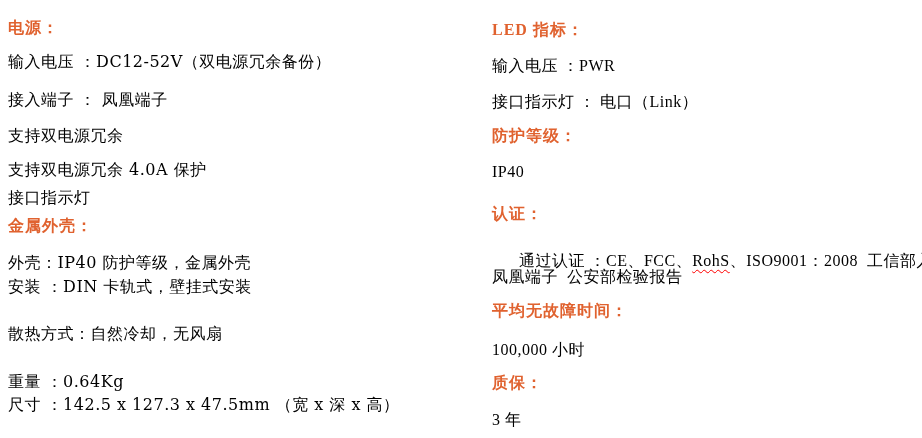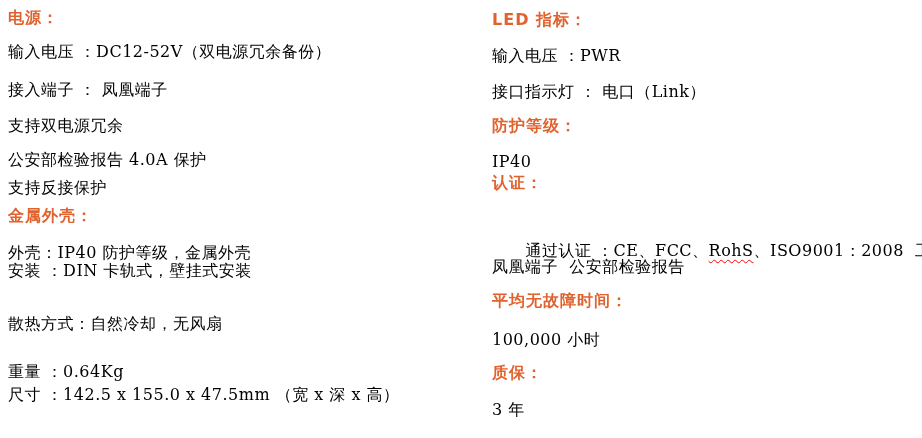--- a/index.html
+++ b/index.html
@@ -11,23 +11,24 @@
     overflow:hidden;
     font-family:"DejaVu Serif","Liberation Serif",serif;
   }
   .line {
     position:absolute;
     white-space:pre;
     color:#000000;
     font-size:16px;
     line-height:20px;
     letter-spacing:0.5px;
+    margin-top:10px;
   }
   .col-left  .line { left:8px; }
-  .col-right .line { left:492px; }
+  .col-right .line { left:492px;font-family:Liberation Serif, serif; }
   .heading {
     color:var(--accent);
     font-family:"DejaVu Sans","Liberation Sans",sans-serif;
     font-weight:700;
     letter-spacing:1px;
   }
   .squiggle {
     text-decoration-line:underline;
     text-decoration-style:wavy;
     text-decoration-color:var(--squiggle);
@@ -38,37 +39,37 @@
 </head>
 <body>
 
 <div class="page">
 
   <div class="col-left">
     <div class="line heading" style="top:8px">电源：</div>
     <div class="line" style="top:42px">输入电压 ：DC12-52V（双电源冗余备份）</div>
     <div class="line" style="top:80px">接入端子 ： 凤凰端子</div>
     <div class="line" style="top:116px">支持双电源冗余</div>
-    <div class="line" style="top:150px">公安部检验报告 4.0A 保护</div>
-    <div class="line" style="top:178px">支持反接保护</div>
+    <div class="line" style="top:150px">支持双电源冗余 4.0A 保护</div>
+    <div class="line" style="top:178px">接口指示灯</div>
     <div class="line heading" style="top:206px">金属外壳：</div>
     <div class="line" style="top:243px">外壳：IP40 防护等级，金属外壳</div>
-    <div class="line" style="top:261px">安装 ：DIN 卡轨式，壁挂式安装</div>
+    <div class="line" style="top:267px">安装 ：DIN 卡轨式，壁挂式安装</div>
     <div class="line" style="top:314px">散热方式：自然冷却，无风扇</div>
     <div class="line" style="top:362px">重量 ：0.64Kg</div>
-    <div class="line" style="top:385px">尺寸 ：142.5 x 155.0 x 47.5mm （宽 x 深 x 高）</div>
+    <div class="line" style="top:385px">尺寸 ：142.5 x 127.3 x 47.5mm （宽 x 深 x 高）</div>
   </div>
 
   <div class="col-right">
     <div class="line heading" style="top:10px">LED 指标：</div>
     <div class="line" style="top:46px">输入电压 ：PWR</div>
     <div class="line" style="top:82px">接口指示灯 ： 电口（Link）</div>
     <div class="line heading" style="top:116px">防护等级：</div>
     <div class="line" style="top:152px">IP40</div>
-    <div class="line heading" style="top:173px">认证：</div>
+    <div class="line heading" style="top:194px">认证：</div>
     <div class="line" style="top:221px">
       <span>通过认证 ：CE、FCC、</span><span class="squiggle">RohS</span><span>、ISO9001：2008  工信部入</span>
     </div>
     <div class="line" style="top:257px">凤凰端子  公安部检验报告</div>
     <div class="line heading" style="top:291px">平均无故障时间：</div>
     <div class="line" style="top:330px">100,000 小时</div>
     <div class="line heading" style="top:363px">质保：</div>
     <div class="line" style="top:400px">3 年</div>
   </div>
 

